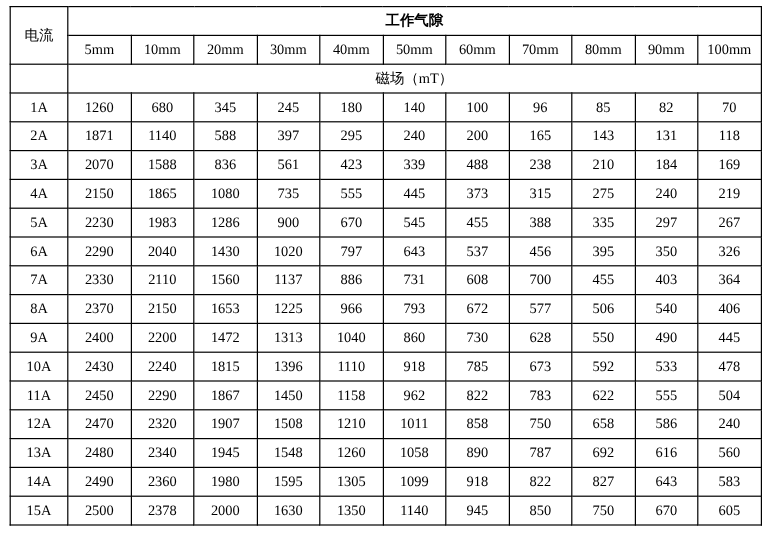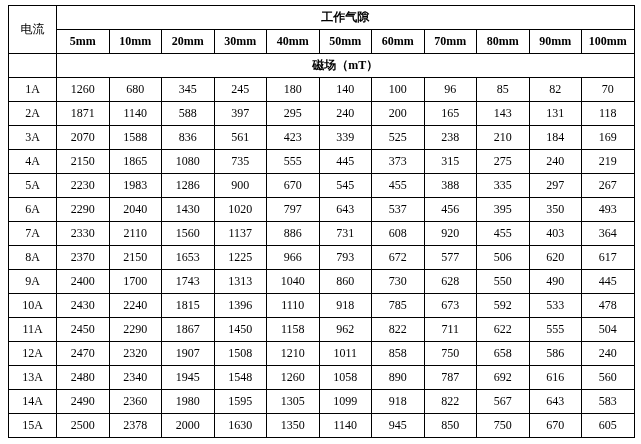--- a/index.html
+++ b/index.html
@@ -38,21 +38,20 @@
   td.corner {
     font-size: 13px;
     margin-left: 20px;
   }
   td.span-title {
     font-size: 13px;
     font-weight: bold;
   }
   td.unit-head {
     font-size: 12px;
-    font-weight: bold;
   }
   td.rowlabel {
     font-size: 12.5px;
   }
   td.val {
     font-size: 12.5px;
   }
   .col-first { width: 48px; }
   .col-data  { width: 52.5px; }
 </style>
@@ -126,21 +125,21 @@
           <td class="val">118</td>
         </tr>
         <tr>
           <td class="rowlabel">3A</td>
           <td class="val">2070</td>
           <td class="val">1588</td>
           <td class="val">836</td>
           <td class="val">561</td>
           <td class="val">423</td>
           <td class="val">339</td>
-          <td class="val">525</td>
+          <td class="val">488</td>
           <td class="val">238</td>
           <td class="val">210</td>
           <td class="val">184</td>
           <td class="val">169</td>
         </tr>
         <tr>
           <td class="rowlabel">4A</td>
           <td class="val">2150</td>
           <td class="val">1865</td>
           <td class="val">1080</td>
@@ -172,55 +171,55 @@
           <td class="val">2290</td>
           <td class="val">2040</td>
           <td class="val">1430</td>
           <td class="val">1020</td>
           <td class="val">797</td>
           <td class="val">643</td>
           <td class="val">537</td>
           <td class="val">456</td>
           <td class="val">395</td>
           <td class="val">350</td>
-          <td class="val">493</td>
+          <td class="val">326</td>
         </tr>
         <tr>
           <td class="rowlabel">7A</td>
           <td class="val">2330</td>
           <td class="val">2110</td>
           <td class="val">1560</td>
           <td class="val">1137</td>
           <td class="val">886</td>
           <td class="val">731</td>
           <td class="val">608</td>
-          <td class="val">920</td>
+          <td class="val">700</td>
           <td class="val">455</td>
           <td class="val">403</td>
           <td class="val">364</td>
         </tr>
         <tr>
           <td class="rowlabel">8A</td>
           <td class="val">2370</td>
           <td class="val">2150</td>
           <td class="val">1653</td>
           <td class="val">1225</td>
           <td class="val">966</td>
           <td class="val">793</td>
           <td class="val">672</td>
           <td class="val">577</td>
           <td class="val">506</td>
-          <td class="val">620</td>
-          <td class="val">617</td>
+          <td class="val">540</td>
+          <td class="val">406</td>
         </tr>
         <tr>
           <td class="rowlabel">9A</td>
           <td class="val">2400</td>
-          <td class="val">1700</td>
-          <td class="val">1743</td>
+          <td class="val">2200</td>
+          <td class="val">1472</td>
           <td class="val">1313</td>
           <td class="val">1040</td>
           <td class="val">860</td>
           <td class="val">730</td>
           <td class="val">628</td>
           <td class="val">550</td>
           <td class="val">490</td>
           <td class="val">445</td>
         </tr>
         <tr>
@@ -239,21 +238,21 @@
         </tr>
         <tr>
           <td class="rowlabel">11A</td>
           <td class="val">2450</td>
           <td class="val">2290</td>
           <td class="val">1867</td>
           <td class="val">1450</td>
           <td class="val">1158</td>
           <td class="val">962</td>
           <td class="val">822</td>
-          <td class="val">711</td>
+          <td class="val">783</td>
           <td class="val">622</td>
           <td class="val">555</td>
           <td class="val">504</td>
         </tr>
         <tr>
           <td class="rowlabel">12A</td>
           <td class="val">2470</td>
           <td class="val">2320</td>
           <td class="val">1907</td>
           <td class="val">1508</td>
@@ -282,21 +281,21 @@
         <tr>
           <td class="rowlabel">14A</td>
           <td class="val">2490</td>
           <td class="val">2360</td>
           <td class="val">1980</td>
           <td class="val">1595</td>
           <td class="val">1305</td>
           <td class="val">1099</td>
           <td class="val">918</td>
           <td class="val">822</td>
-          <td class="val">567</td>
+          <td class="val">827</td>
           <td class="val">643</td>
           <td class="val">583</td>
         </tr>
         <tr>
           <td class="rowlabel">15A</td>
           <td class="val">2500</td>
           <td class="val">2378</td>
           <td class="val">2000</td>
           <td class="val">1630</td>
           <td class="val">1350</td>

